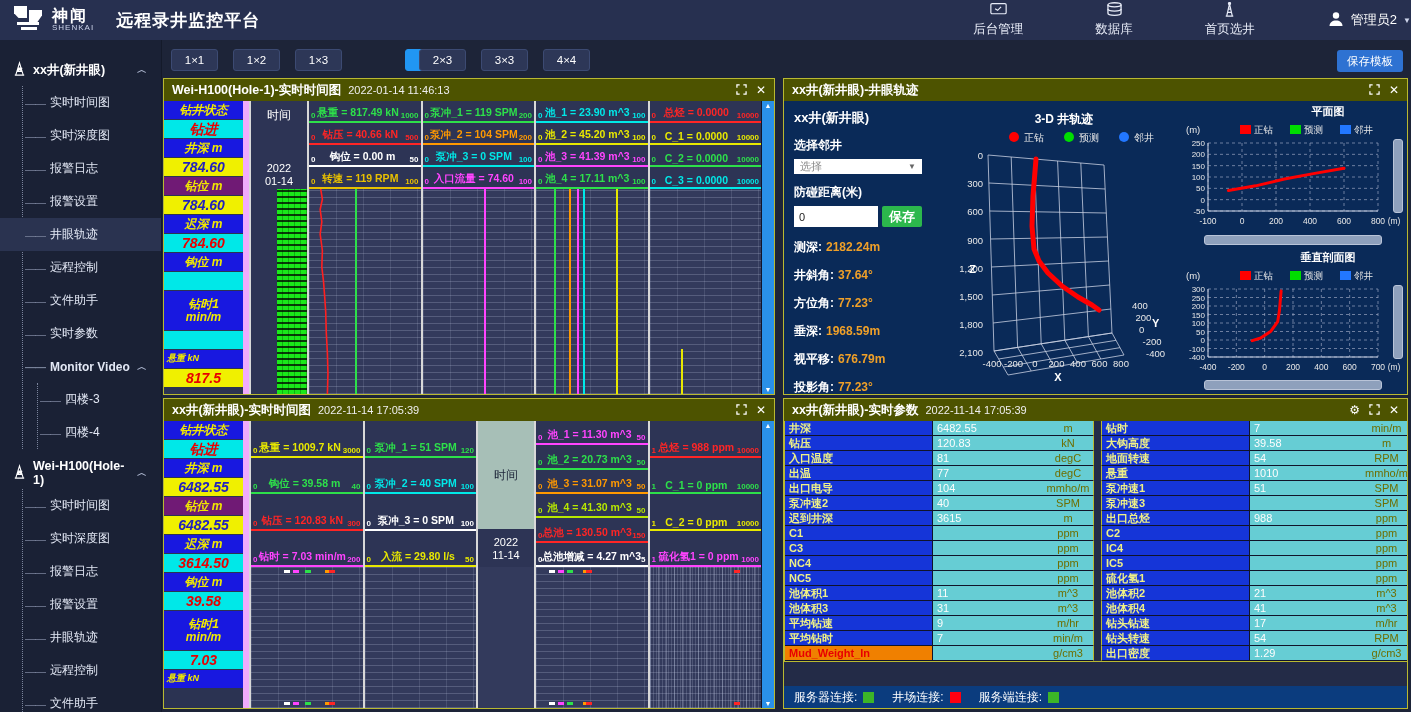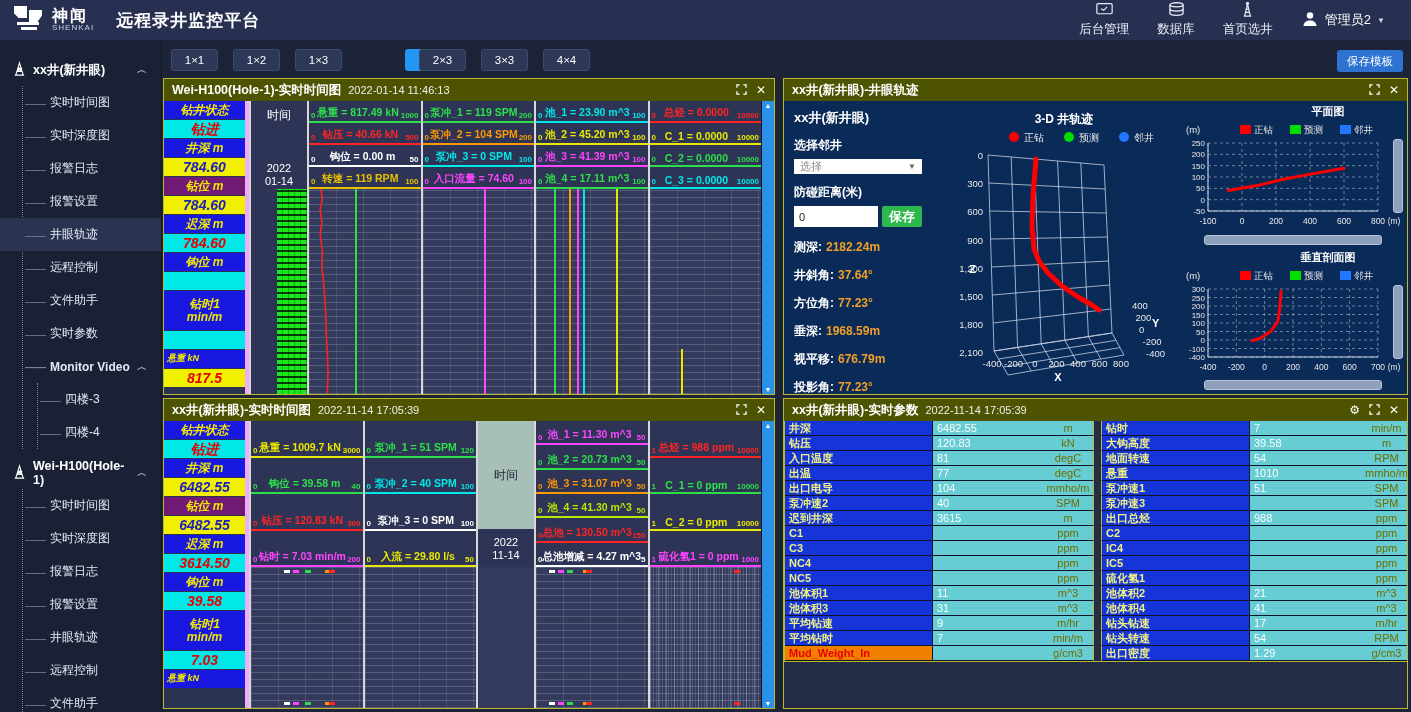--- a/index.html
+++ b/index.html
@@ -9,21 +9,21 @@
   .logo{display:flex;align-items:center;gap:8px;padding-left:14px}
   .logo-mark{width:30px;height:28px;position:relative}
   .logo-mark .b1{position:absolute;left:0;top:0;width:13px;height:12px;background:#fff;clip-path:polygon(0 0,100% 0,100% 100%,35% 100%,0 60%)}
   .logo-mark .b2{position:absolute;left:15px;top:4px;width:13px;height:12px;background:#fff;clip-path:polygon(0 0,100% 0,100% 45%,65% 100%,0 100%)}
   .logo-mark .b3{position:absolute;left:3px;top:16px;width:22px;height:2.5px;background:#fff}
   .logo-mark .b4{position:absolute;left:7px;top:21px;width:16px;height:2.5px;background:#fff}
   .brand{display:flex;flex-direction:column;line-height:1}
   .brand .cn{font-size:16px;font-weight:bold;letter-spacing:2px}
   .brand .en{font-size:8px;letter-spacing:1px;color:#cdd4ea}
   .app-title{font-size:17px;font-weight:bold;margin-left:22px;letter-spacing:1px}
-  .top-nav{margin-left:auto;display:flex;align-items:center;gap:28px;padding-right:26px}
+  .top-nav{margin-left:auto;display:flex;align-items:center;gap:72px;}
   .nav-item{display:flex;flex-direction:column;align-items:center;gap:1px;cursor:pointer;font-size:12.5px;color:#e8ecf8}
   .nav-item svg{width:17px;height:15px}
   .user{display:flex;align-items:center;gap:6px;font-size:13px}
   .user svg{width:18px;height:18px}
   .caret{font-size:8px;color:#cfd6ec}
   
   .side{position:absolute;left:0;top:40px;width:162px;height:672px;background:#1a2135;overflow:hidden;border-right:1px solid #141a2a}
   .sec-head{display:flex;align-items:center;gap:6px;height:32px;padding-left:12px;font-size:12.5px;font-weight:bold;cursor:pointer}
   .sec-head svg{width:15px;height:15px;flex:0 0 auto}
   .sec-caret{margin-left:auto;margin-right:14px;font-size:10px;color:#aab3cc}
@@ -39,21 +39,21 @@
   .save-btn{position:absolute;top:50px;left:1337px;width:66px;height:22px;background:#2e72d2;border-radius:3px;color:#fff;font-size:11.5px;display:flex;align-items:center;justify-content:center;cursor:pointer}
   
   .panel{position:absolute;border:1px solid #b9b931;background:#2b3352;display:flex;flex-direction:column;overflow:hidden}
   .phead{height:22px;flex:0 0 22px;background:#4d5300;display:flex;align-items:center;padding:0 8px;gap:7px}
   .ptitle{font-weight:bold;font-size:12.5px;white-space:nowrap}
   .pdate{font-size:11px;color:#efefef}
   .pico{margin-left:auto;display:flex;gap:9px;align-items:center}
   .pico span{cursor:pointer;font-size:12px;line-height:1;color:#fff}
   .pbody{flex:1;display:flex;min-height:0}
   
-  .senscol{width:85px;flex:0 0 85px;display:flex;flex-direction:column;background:#2b3352;border-right:4px solid #f0abfc}
+  .senscol{width:85px;flex:0 0 85px;display:flex;flex-direction:column;background:#2b3352;border-right:6px solid #f0abfc}
   .scell{flex:0 0 19px;display:flex;align-items:center;justify-content:center;font-weight:bold;font-style:italic;font-size:12px;border-bottom:1px solid #2b3352;overflow:hidden;white-space:pre-line;text-align:center;line-height:1.05}
   .scell.tall{flex:0 0 40px}
   .scell.big{font-size:14px}
   .scell.sm{font-size:9px;justify-content:flex-start;padding-left:3px}
   .b-blue{background:#1818e0}.b-pur{background:#701a75}.b-cyan{background:#00e8e8}.b-yel{background:#f0f000}
   .t-yel{color:#f0e800}.t-red{color:#e80000}.t-blue{color:#2020c0}
   
   .chartwrap{flex:1;display:flex;min-width:0;background:#333a5c;position:relative}
   .track{flex:1;display:flex;flex-direction:column;border-left:2px solid #d8d8d8;min-width:0}
   .t-labels{display:flex;flex-direction:column;background:#2d3455;overflow:hidden}
@@ -913,14 +913,28 @@
         <div class="pc val">54</div>
         <div class="pc unit">RPM</div>
         <div class="pc lab orange">Mud_Weight_In</div>
         <div class="pc val"></div>
         <div class="pc unit">g/cm3</div>
         <div class="pc gap"></div>
         <div class="pc lab">出口密度</div>
         <div class="pc val">1.29</div>
         <div class="pc unit">g/cm3</div>
       </div>
+      <div class="prmfoot">
+        <div class="pf-item">
+          <span>服务器连接:</span>
+          <span class="pf-sq" style="background: rgb(60, 181, 40);"></span>
+        </div>
+        <div class="pf-item">
+          <span>井场连接:</span>
+          <span class="pf-sq" style="background: rgb(255, 0, 16);"></span>
+        </div>
+        <div class="pf-item">
+          <span>服务端连接:</span>
+          <span class="pf-sq" style="background: rgb(60, 181, 40);"></span>
+        </div>
+      </div>
     </div>
   </div>
 
 </body></html>

